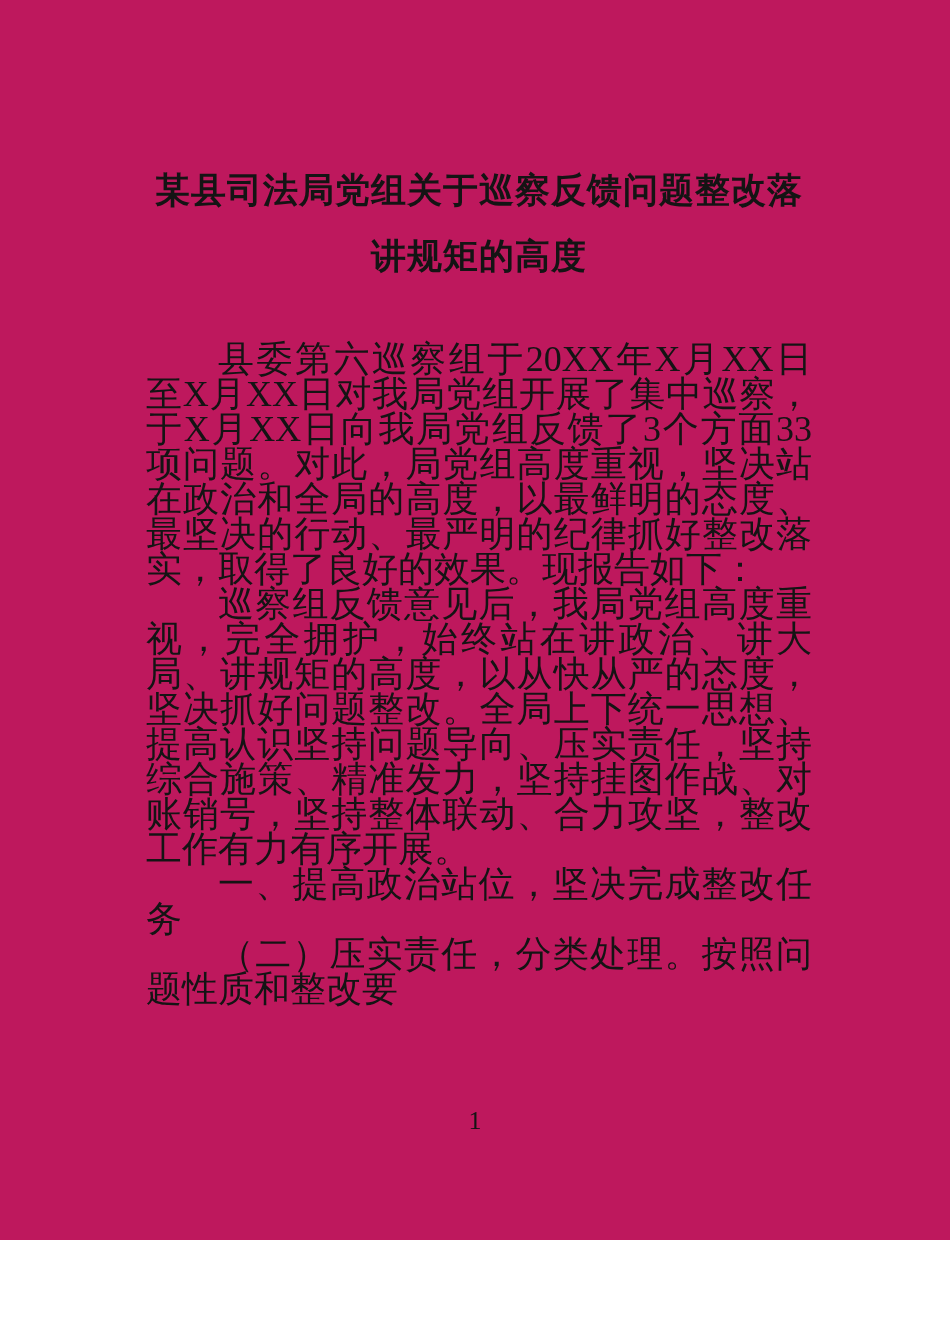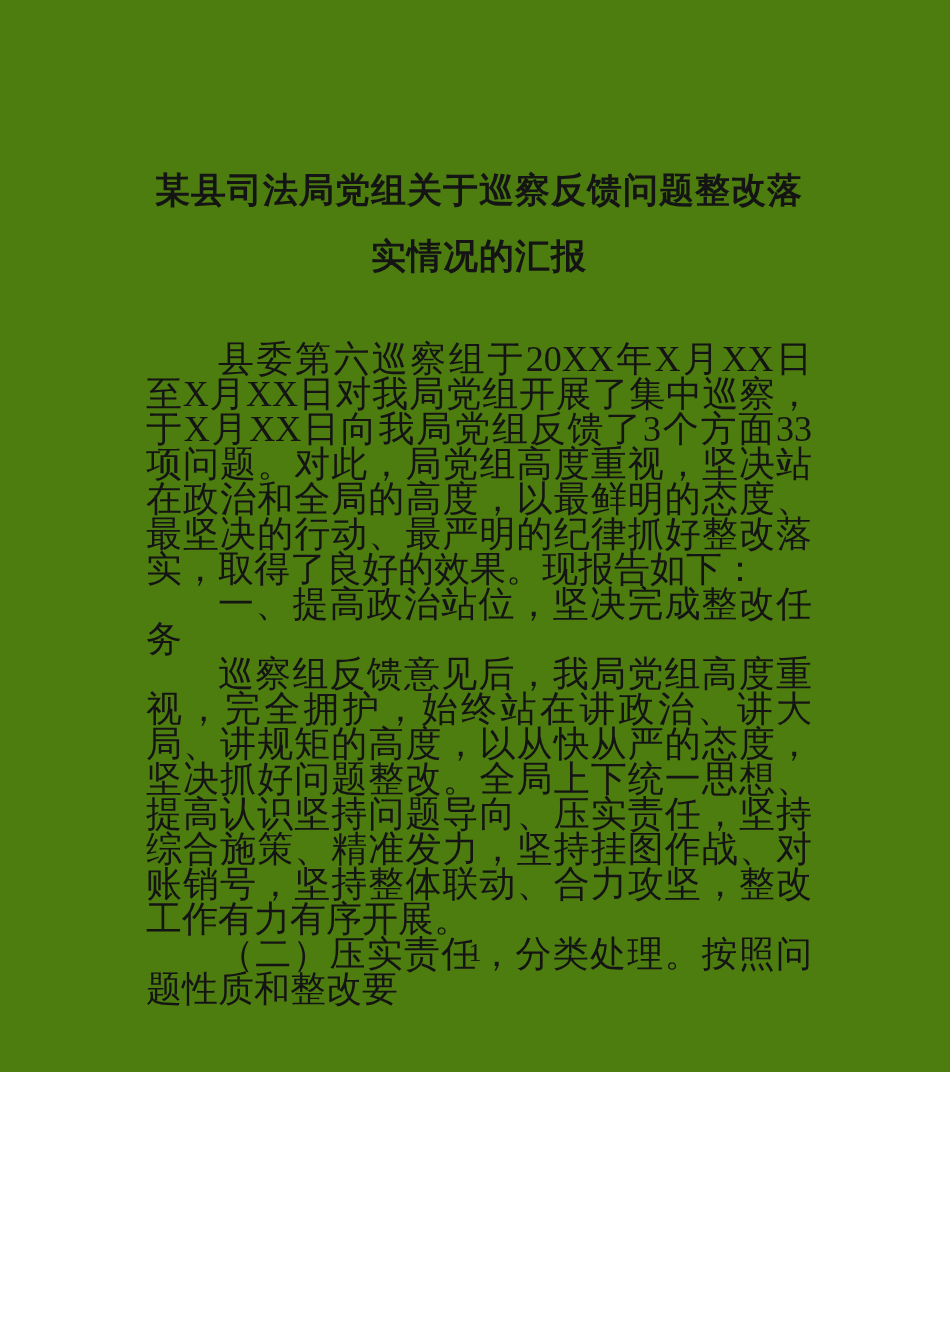--- a/index.html
+++ b/index.html
@@ -3,23 +3,23 @@
 <meta charset="utf-8">
 <style>
   html, body {
     margin: 0;
     padding: 0;
     background: #ffffff;
   }
   .page {
     position: relative;
     width: 950px;
-    height: 1072px;
+    height: 1240px;
     box-sizing: border-box;
-    background: #4d7c0f;
+    background: #be185d;
     padding: 158px 138px 0 146px;
     font-family: "Liberation Serif", "DejaVu Serif", serif;
     color: #141414;
     overflow: hidden;
   }
   .title {
     text-align: center;
     font-weight: bold;
     font-size: 35px;
     line-height: 66px;
@@ -50,25 +50,25 @@
     color: #141414;
   }
 </style>
 </head>
 <body>
 
 <div class="page">
 
   <h1 class="title">
     <span class="title-line">某县司法局党组关于巡察反馈问题整改落</span>
-    <span class="title-line">实情况的汇报</span>
+    <span class="title-line">讲规矩的高度</span>
   </h1>
 
   <div class="doc-body">
     <p class="para">县委第六巡察组于20XX年X月XX日至X月XX日对我局党组开展了集中巡察，于X月XX日向我局党组反馈了3个方面33项问题。对此，局党组高度重视，坚决站在政治和全局的高度，以最鲜明的态度、最坚决的行动、最严明的纪律抓好整改落实，取得了良好的效果。现报告如下：</p>
+    <p class="para">巡察组反馈意见后，我局党组高度重视，完全拥护，始终站在讲政治、讲大局、讲规矩的高度，以从快从严的态度，坚决抓好问题整改。全局上下统一思想、提高认识坚持问题导向、压实责任，坚持综合施策、精准发力，坚持挂图作战、对账销号，坚持整体联动、合力攻坚，整改工作有力有序开展。</p>
     <p class="para">一、提高政治站位，坚决完成整改任务</p>
-    <p class="para">巡察组反馈意见后，我局党组高度重视，完全拥护，始终站在讲政治、讲大局、讲规矩的高度，以从快从严的态度，坚决抓好问题整改。全局上下统一思想、提高认识坚持问题导向、压实责任，坚持综合施策、精准发力，坚持挂图作战、对账销号，坚持整体联动、合力攻坚，整改工作有力有序开展。</p>
     <p class="para">（二）压实责任，分类处理。按照问题性质和整改要</p>
   </div>
 
   <div class="page-number">1</div>
 
 </div>
 
 </body></html>

